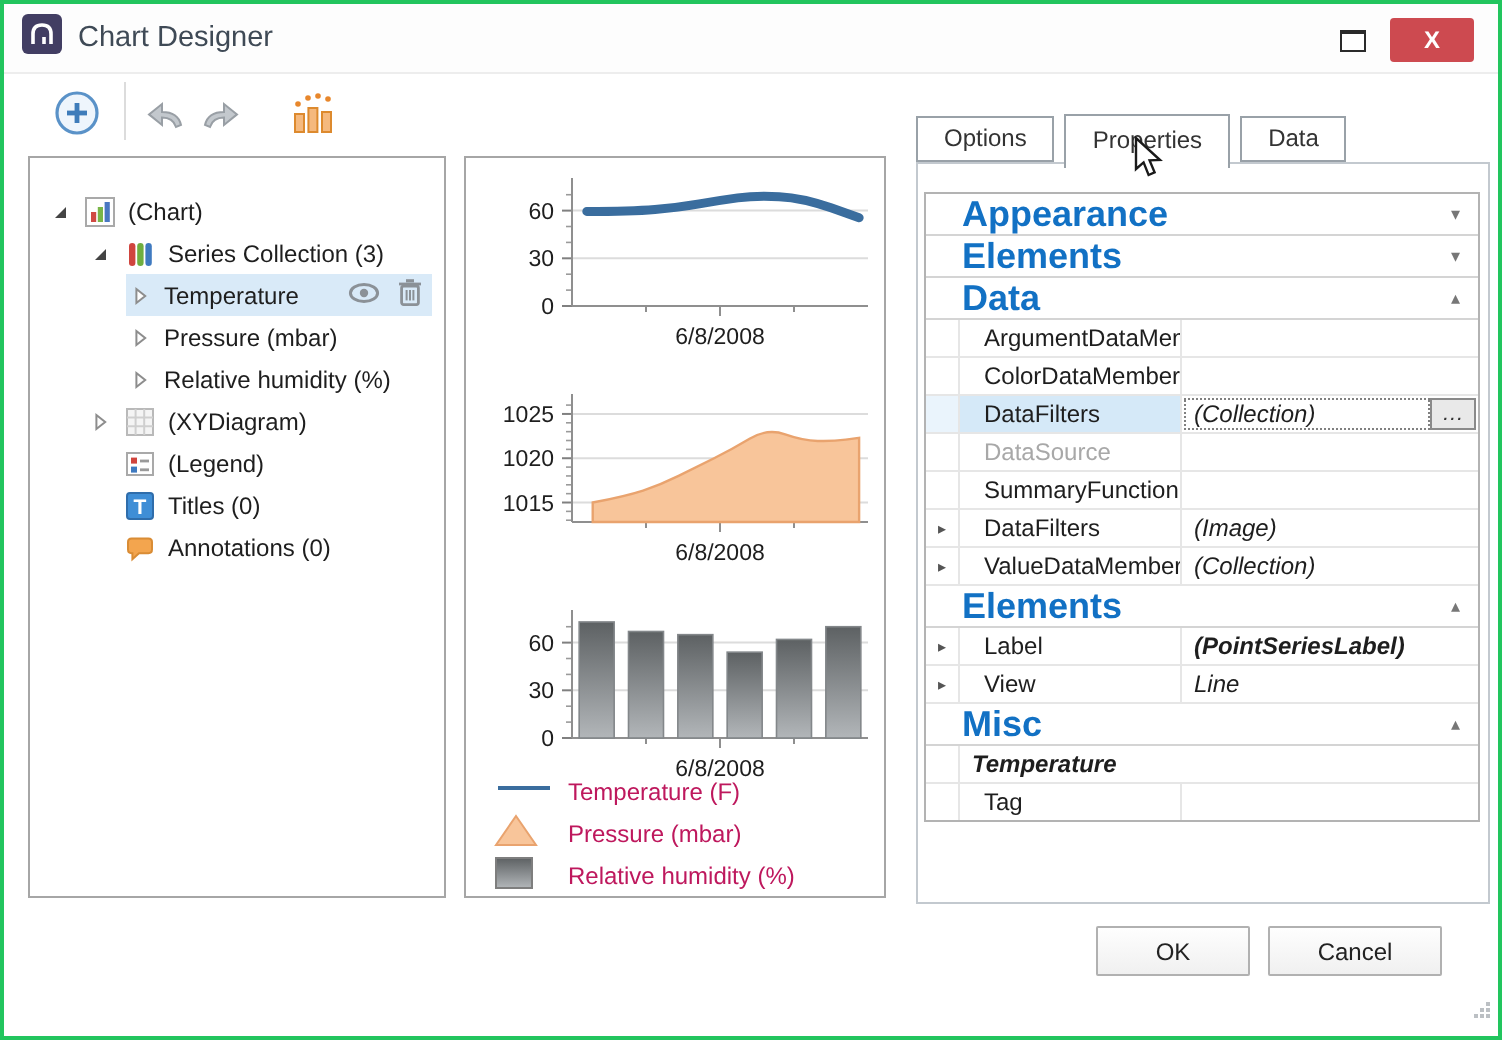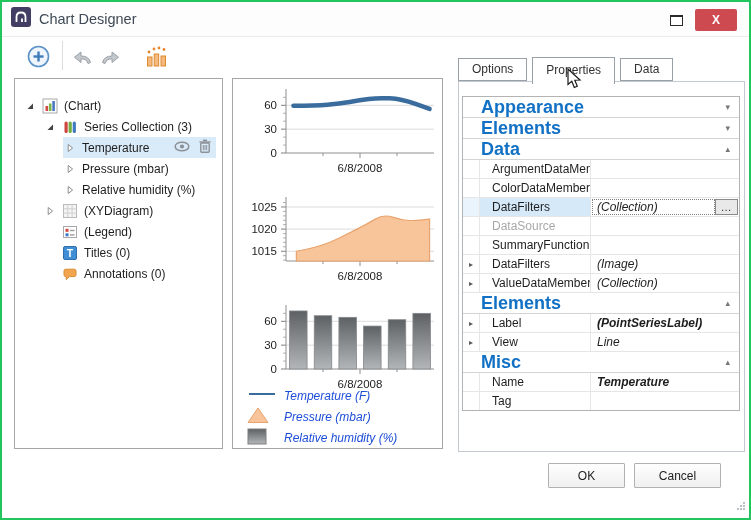--- a/index.html
+++ b/index.html
@@ -20,21 +20,21 @@
   .tree-row{height:21px;display:flex;align-items:center;font-size:12px;color:#1e1e1e;margin-right:6px;white-space:nowrap;}
   .tree-row.sel{background:#d9eaf8;}
   .tw{width:14px;flex:none;text-align:center;margin-right:5px;display:flex;align-items:center;justify-content:center;}
   .ticon{width:16px;height:16px;flex:none;margin-right:6px;display:flex;align-items:center;justify-content:center;}
   .tlabel{overflow:hidden;}
   .tacts{margin-left:auto;display:flex;align-items:center;gap:9px;margin-right:5px;}
   
   .chart-box{position:absolute;left:3px;width:201px;height:106px;}
   #chart0{top:8px;} #chart1{top:116px;} #chart2{top:224px;}
   .legend{position:absolute;left:14px;top:306px;}
-  .lg-row{display:flex;align-items:center;height:21px;font-size:12px;color:#1d4ed8;gap:7px;font-style:italic;}
+  .lg-row{display:flex;align-items:center;height:21px;font-size:12px;color:#be185d;gap:7px;}
   
   .tabs{position:absolute;left:456px;top:55px;height:27px;display:flex;align-items:flex-end;z-index:3;}
   .tab{box-sizing:border-box;height:23px;line-height:21px;padding:0 13px;border:1px solid #99a1a8;background:#fff;font-size:12px;color:#333;margin-right:5px;margin-bottom:3px;cursor:default;}
   .tab.active{height:27px;line-height:25px;border-bottom:none;margin-bottom:0;z-index:4;}
   .right-pane{position:absolute;left:456px;top:79px;width:287px;height:371px;border:1px solid #c3c9cf;background:#fff;box-sizing:border-box;}
   
   .pgrid{position:absolute;left:460px;top:94px;width:278px;border:1px solid #b3b3b3;background:#fff;box-sizing:border-box;z-index:2;}
   .pg-cat{height:20px;display:flex;align-items:center;border-bottom:1px solid #d4d4d4;padding-left:18px;position:relative;background:#fff;}
   .pg-cat-label{color:#1271c4;font-weight:bold;font-size:18px;}
   .pg-cat-arrow{position:absolute;right:9px;color:#777;font-size:9px;}
@@ -425,21 +425,20 @@
         <span class="pg-val">
           <span>Line</span>
         </span>
       </div>
       <div class="pg-cat">
         <span class="pg-cat-label">Misc</span>
         <span class="pg-cat-arrow">▴</span>
       </div>
       <div class="pg-row">
         <span class="pg-gutter"></span>
-        <span class="pg-name">Name</span>
         <span class="pg-val b">
           <span>Temperature</span>
         </span>
       </div>
       <div class="pg-row">
         <span class="pg-gutter"></span>
         <span class="pg-name">Tag</span>
         <span class="pg-val">
           <span></span>
         </span>

